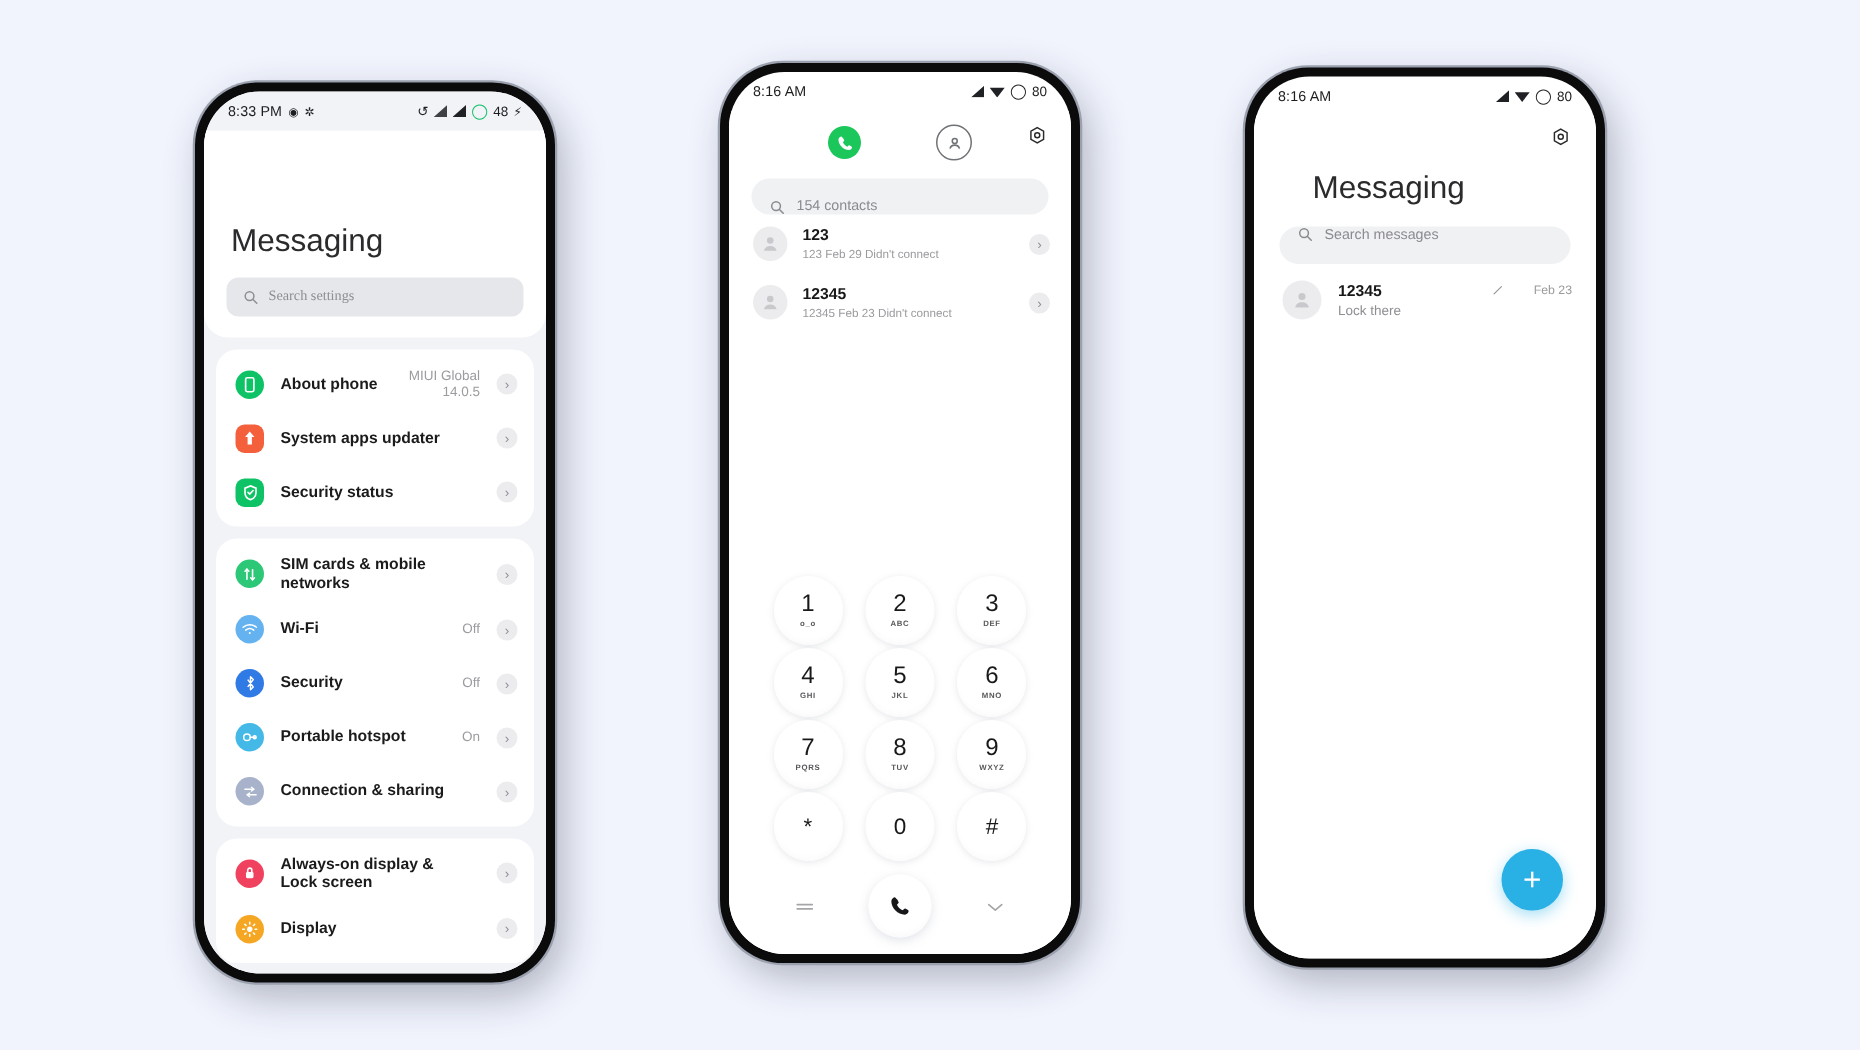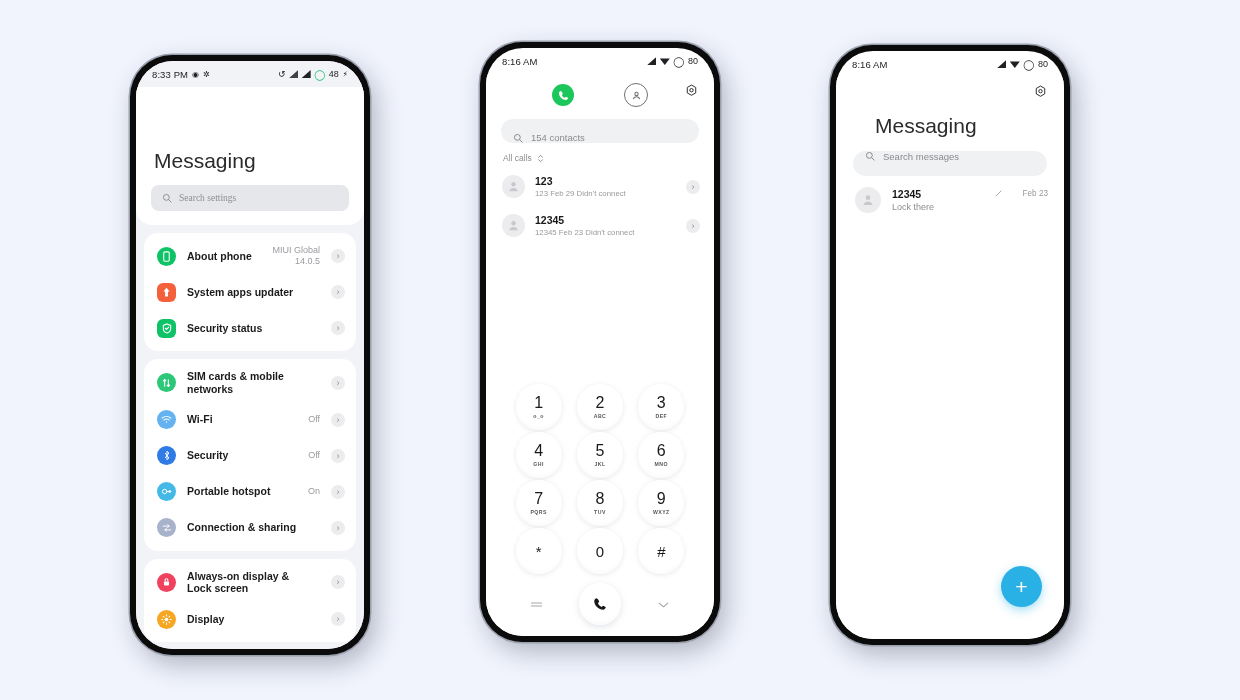--- a/index.html
+++ b/index.html
@@ -373,27 +373,20 @@
         </div>
 
         <div class="d-search">
           <svg width="10" height="10" viewBox="0 0 24 24" fill="none" stroke="#8a8a8f" stroke-width="2.4">
               <circle cx="10.5" cy="10.5" r="7"></circle>
               <line x1="16" y1="16" x2="22" y2="22" stroke-linecap="round"></line>
             </svg>
           <span class="d-search-ph">154 contacts</span>
         </div>
 
-        <div class="d-filter">
-          <span class="d-filter-t">All calls</span>
-          <svg width="7" height="9" viewBox="0 0 8 12" fill="none" stroke="#8d8d92" stroke-width="1.3" stroke-linecap="round">
-              <path d="M1.4 4.4 L4 1.8 L6.6 4.4"></path>
-              <path d="M1.4 7.6 L4 10.2 L6.6 7.6"></path>
-            </svg>
-        </div>
 
         <div class="d-call">
           <span class="d-av">
             <svg width="13" height="13" viewBox="0 0 16 16" fill="#c9c9cd">
                 <circle cx="8" cy="5.3" r="2.7"></circle>
                 <path d="M2.8 13.8 c.5-2.6 2.6-4 5.2-4 s4.7 1.4 5.2 4z"></path>
               </svg>
           </span>
           <span class="d-ctext">
             <span class="d-cname" style="display:block;">123</span>

